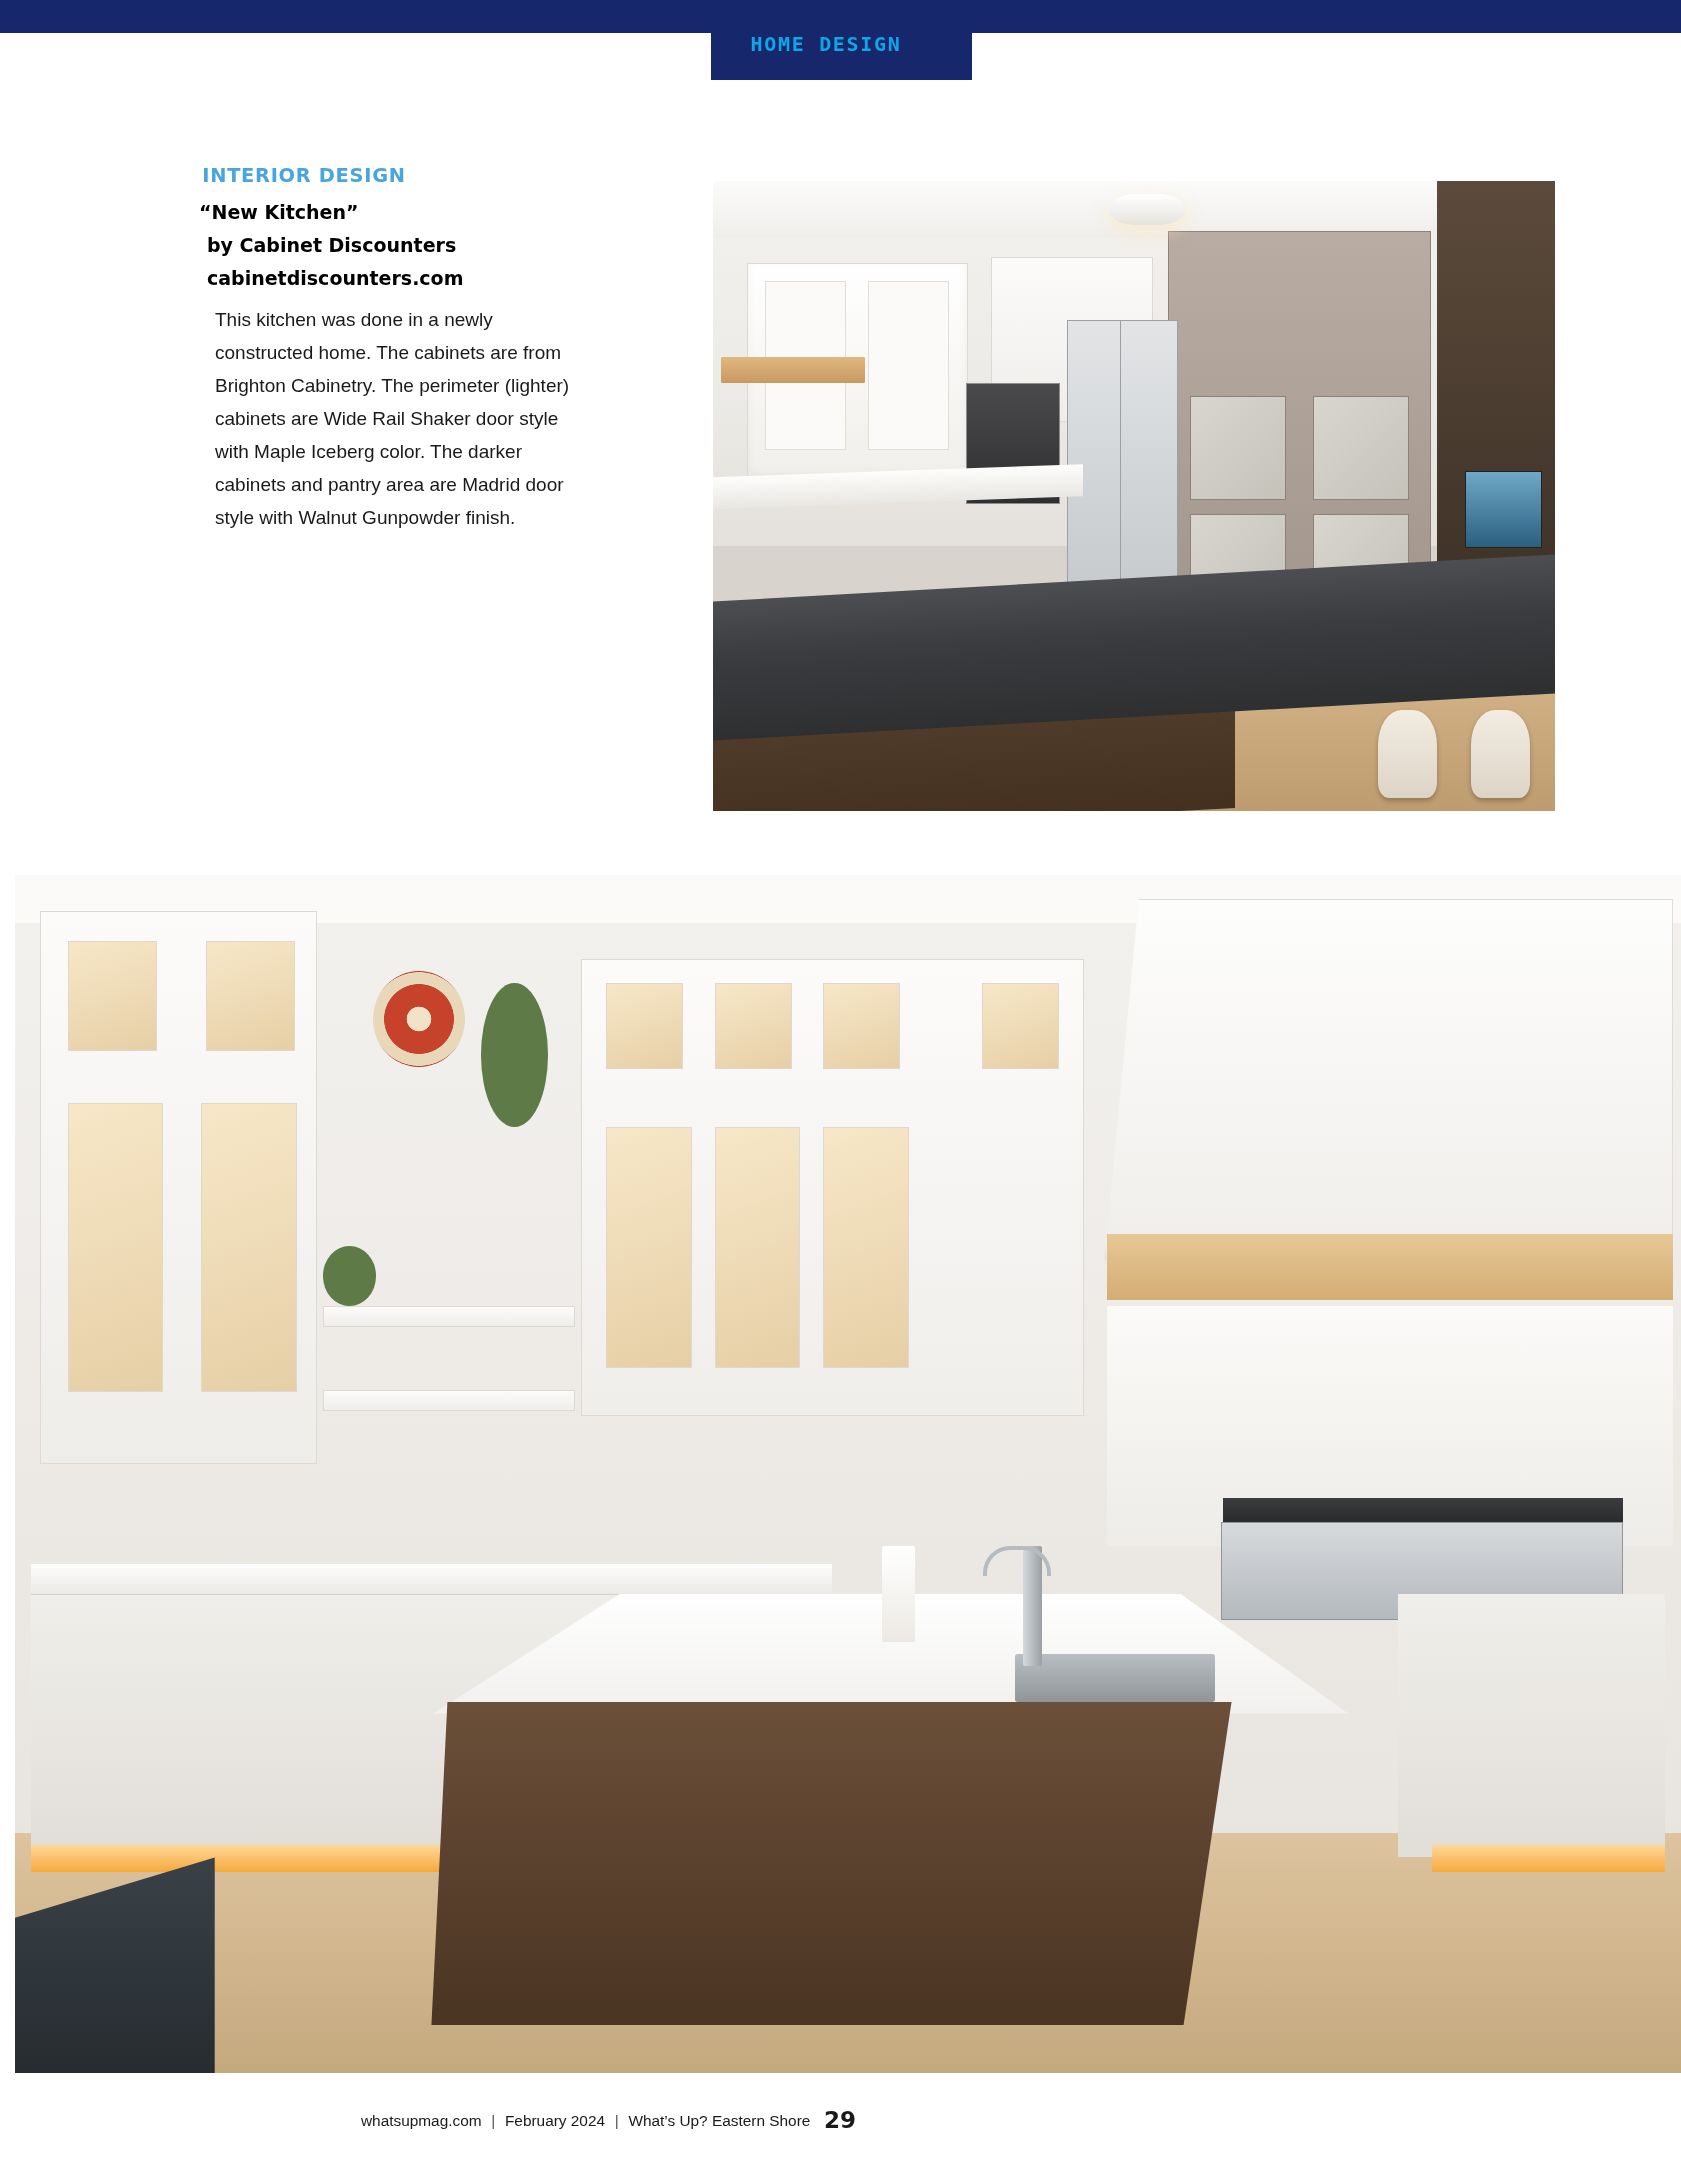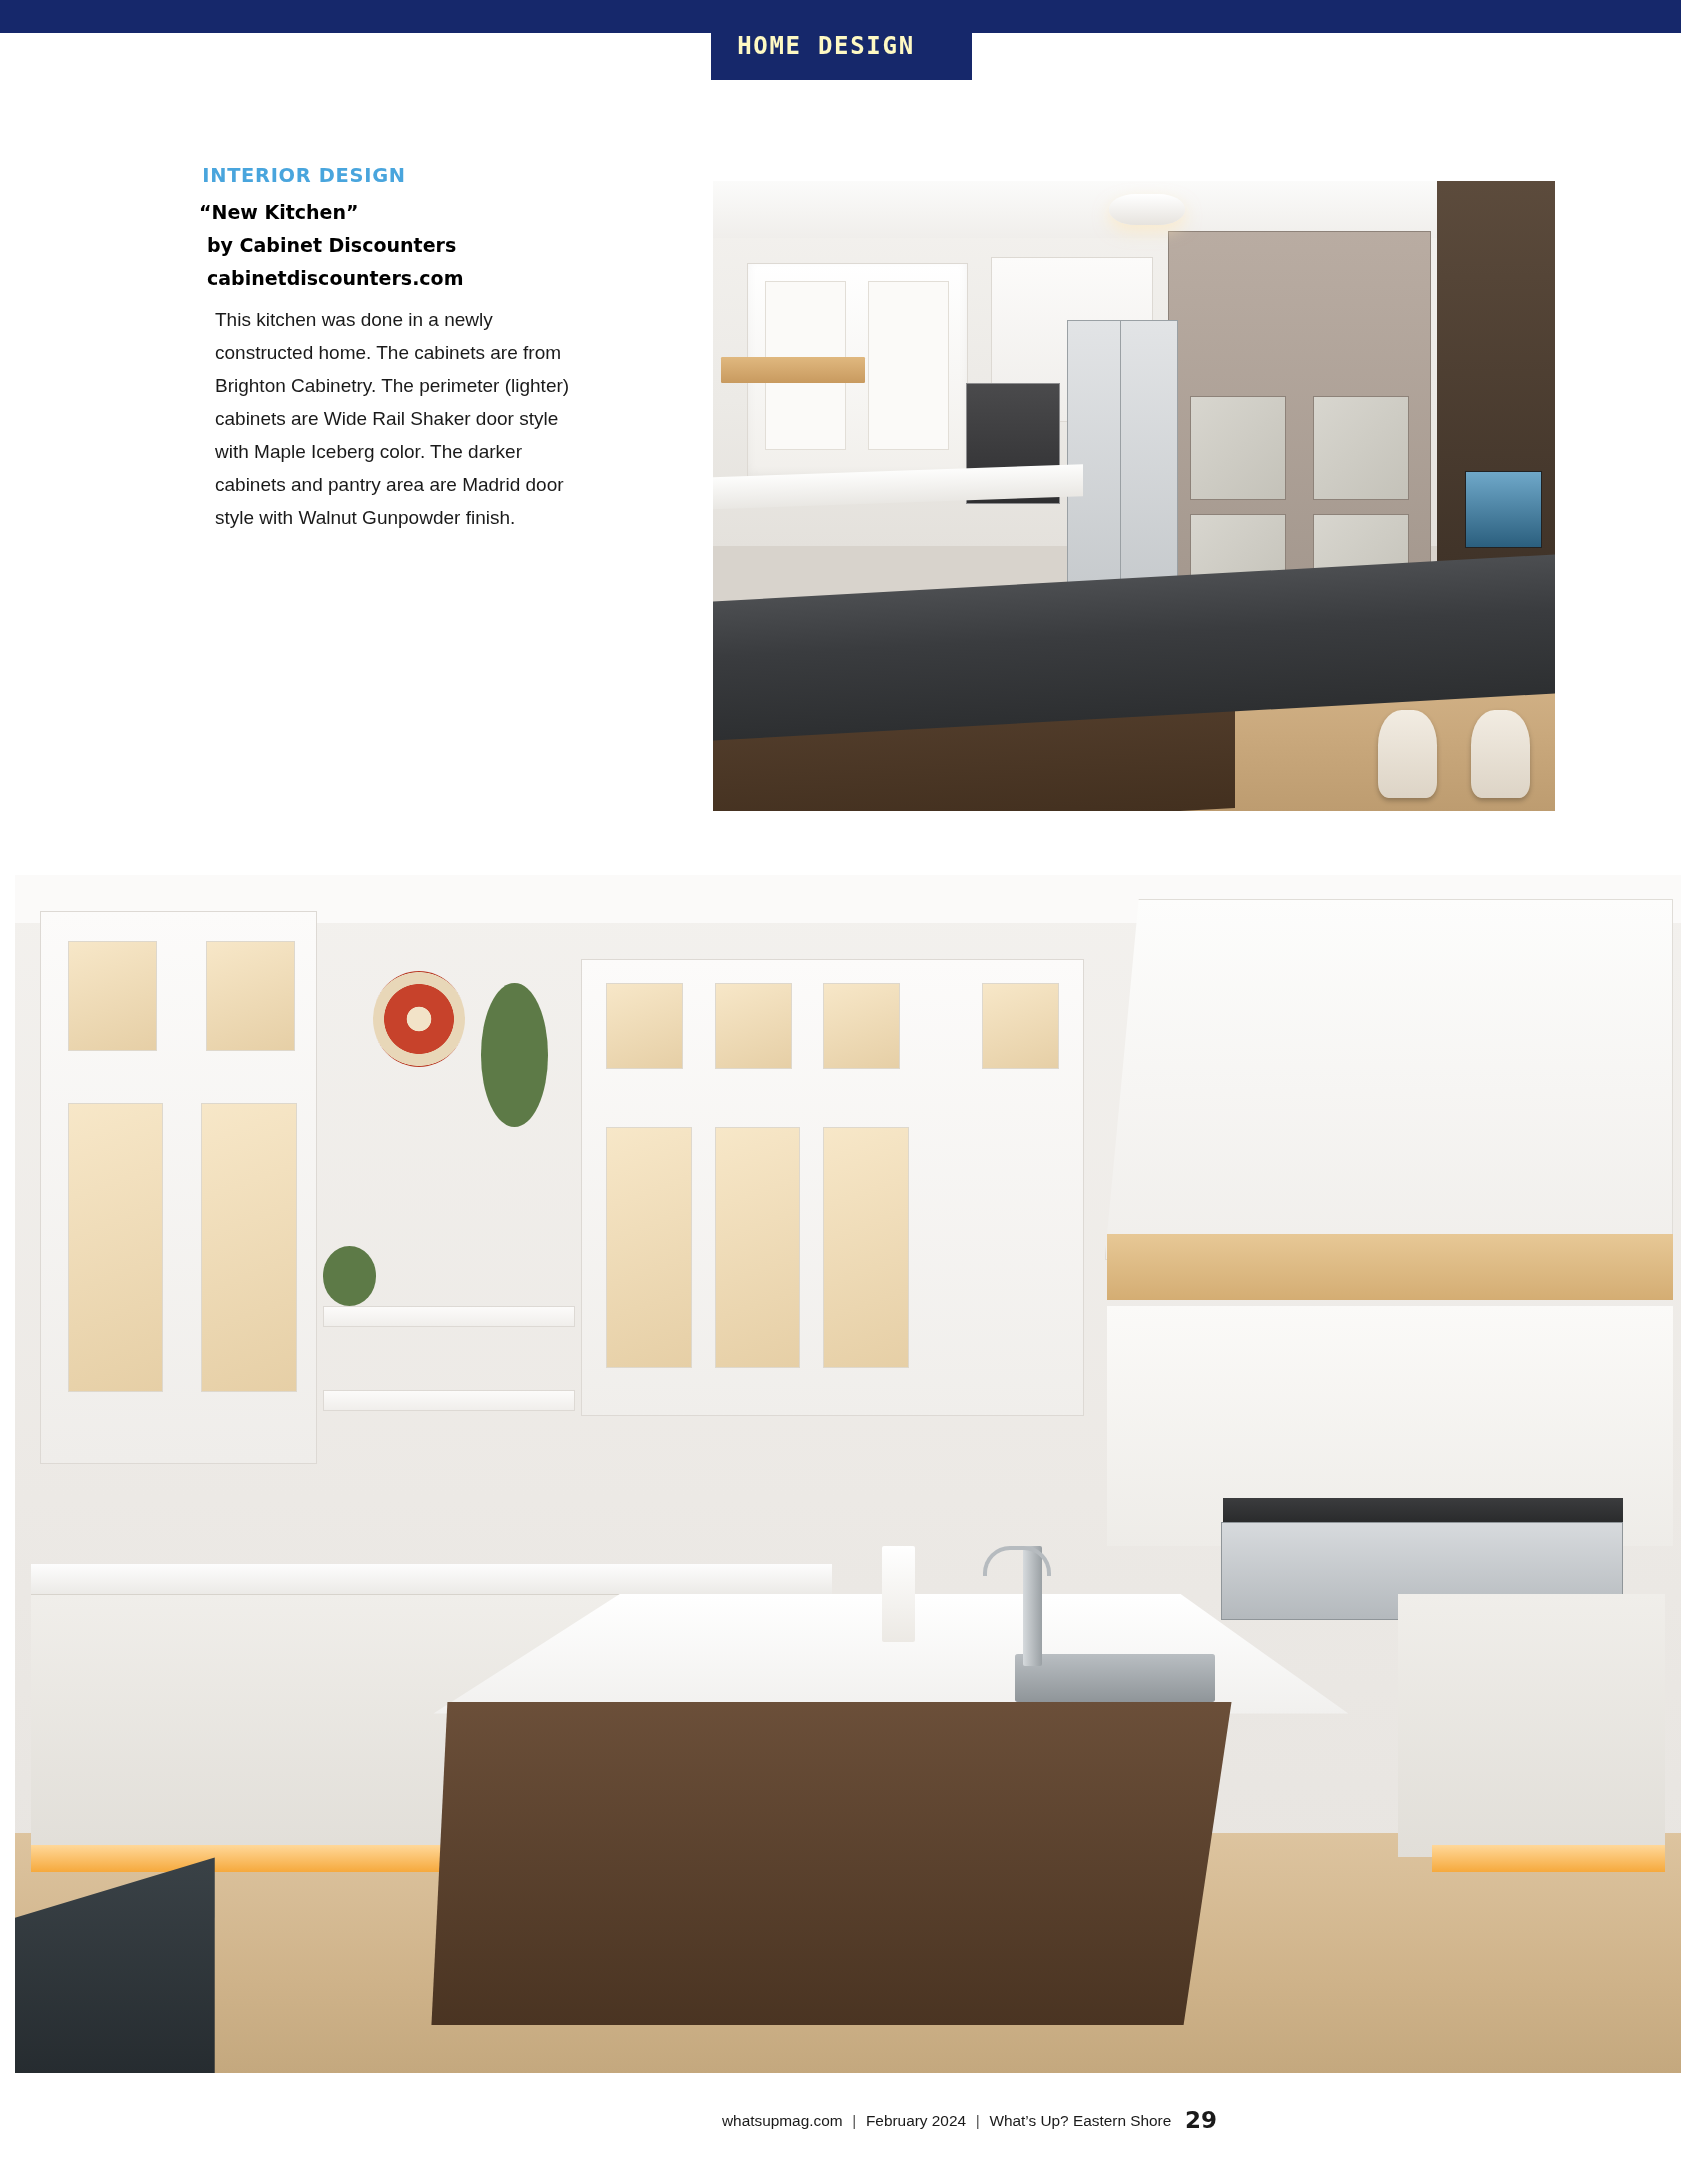--- a/index.html
+++ b/index.html
@@ -30,24 +30,24 @@
     width: 261px;
     height: 80px;
     background: #16286b;
   }
   .section-tab-label {
     position: absolute;
     left: 0;
     top: 32px;
     width: 230px;
     text-align: center;
-    color: #fef9c3;
+    color: #0ea5e9;
     font-family: "DejaVu Sans Mono", monospace;
     font-weight: bold;
-    font-size: 24px;
+    font-size: 20px;
     letter-spacing: 1.7px;
   }
 
   
   .text-col {
     position: absolute;
     left: 199px;
     top: 164px;
     width: 402px;
   }
@@ -110,21 +110,21 @@
     overflow: hidden;
     background: #cfc9c2;
   }
 
   
   .footer {
     position: absolute;
     left: 0;
     top: 2107px;
     width: 1375px;
-    text-align: right;
+    text-align: center;
     padding-right: 158px;
     box-sizing: border-box;
     font-family: "Liberation Sans", sans-serif;
     font-size: 15.4px;
     color: #1a1a1a;
   }
   .footer .sep { padding: 0 5.4px; color: #555; }
   .footer .page-num {
     font-family: "DejaVu Sans", sans-serif;
     font-weight: bold;

